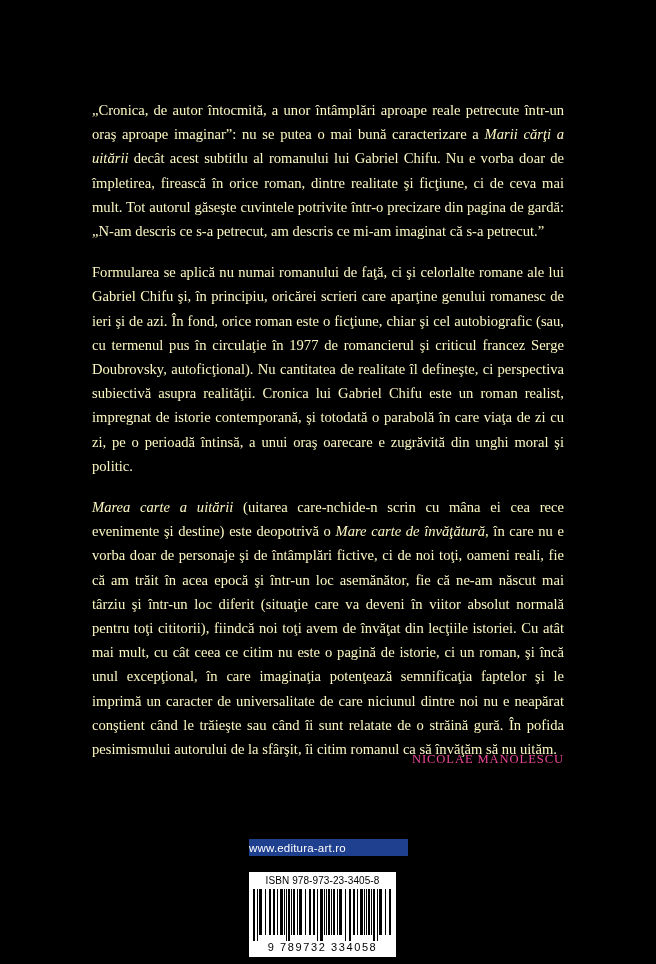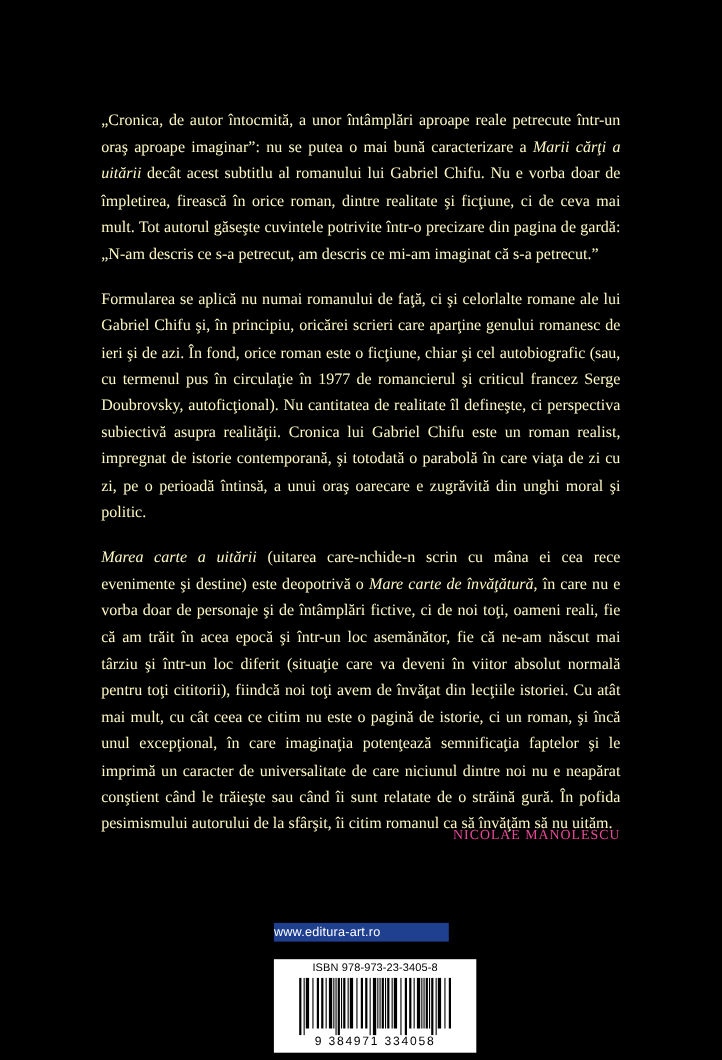--- a/index.html
+++ b/index.html
@@ -61,21 +61,21 @@
     color: #ffffff;
     font-family: "Liberation Sans", sans-serif;
     font-size: 11.5px;
     line-height: 18px;
     letter-spacing: 0.2px;
   }
   .isbn-block {
     position: absolute;
     left: 249px;
     top: 872px;
-    width: 184px;
+    width: 147px;
     background: #ffffff;
     padding: 3px 0 2px 0;
   }
   .isbn-text {
     font-family: "Liberation Sans", sans-serif;
     font-size: 10px;
     color: #000000;
     text-align: center;
     letter-spacing: 0.1px;
     line-height: 12px;
@@ -156,16 +156,16 @@
         <div class="bar" style="left: 113px; width: 1px; height: 46px;"></div>
         <div class="bar" style="left: 115px; width: 1px; height: 46px;"></div>
         <div class="bar" style="left: 117px; width: 2px; height: 46px;"></div>
         <div class="bar" style="left: 120px; width: 1px; height: 46px;"></div>
         <div class="bar" style="left: 122px; width: 2px; height: 52px;"></div>
         <div class="bar" style="left: 126px; width: 1px; height: 52px;"></div>
         <div class="bar" style="left: 128px; width: 3px; height: 46px;"></div>
         <div class="bar" style="left: 134px; width: 1px; height: 46px;"></div>
         <div class="bar" style="left: 138px; width: 2px; height: 46px;"></div>
       </div>
-    <div class="barcode-digits">9 384971 334058</div>
+    <div class="barcode-digits">9 789732 334058</div>
   </div>
 
 </div>
 
 </body></html>

